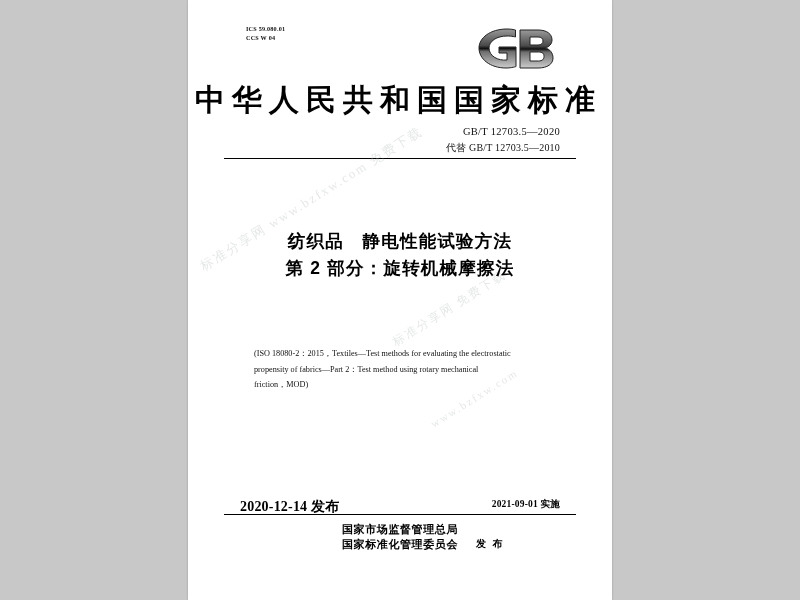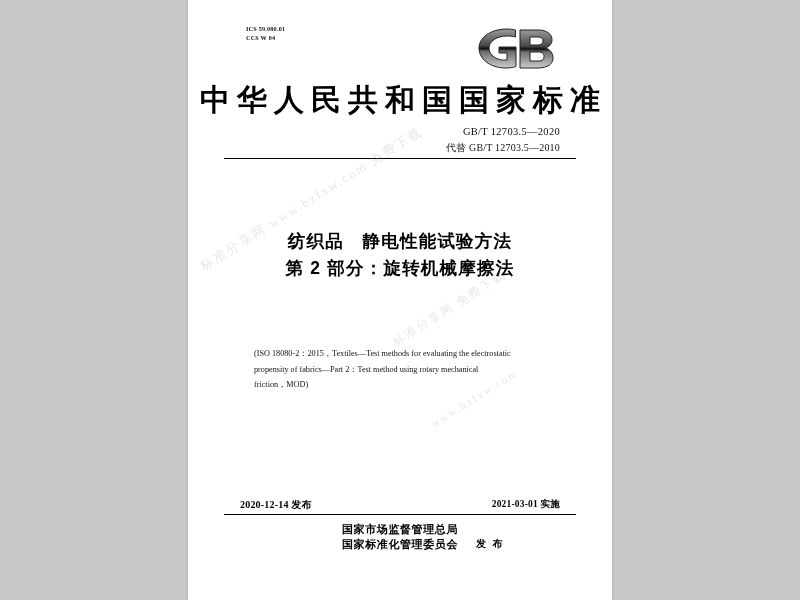--- a/index.html
+++ b/index.html
@@ -47,21 +47,21 @@
     width: 92px;
     height: 48px;
   }
 
   
   .nat-title {
     position: absolute;
     left: 0;
     right: 0;
     top: 80px;
-    text-align: center;
+    text-align: left;
     font-family: "Liberation Serif", serif;
     font-size: 30px;
     font-weight: 700;
     letter-spacing: 7px;
     color: #000;
     padding-left: 7px;
   }
 
   .std-no {
     position: absolute;
@@ -133,21 +133,21 @@
     left: 52px;
     right: 52px;
     top: 498px;
     height: 14px;
   }
   .date-left {
     position: absolute;
     left: 0;
     top: 0;
     font-family: "Liberation Serif", serif;
-    font-size: 10px;
+    font-size: 14px;
     font-weight: 700;
     color: #000;
     letter-spacing: 0.2px;
   }
   .date-right {
     position: absolute;
     right: 0;
     top: 0;
     font-family: "Liberation Serif", serif;
     font-size: 9.5px;
@@ -252,21 +252,21 @@
 
 
     <div class="iso-note">
       <div>(ISO 18080-2：2015，Textiles—Test methods for evaluating the electrostatic</div>
       <div>propensity of fabrics—Part 2：Test method using rotary mechanical</div>
       <div>friction，MOD)</div>
     </div>
 
     <div class="dates">
       <span class="date-left">2020-12-14 发布</span>
-      <span class="date-right">2021-03-01 实施</span>
+      <span class="date-right">2021-09-01 实施</span>
     </div>
     <div class="rule-bottom"></div>
 
     <div class="issuer">
       <span class="issuer-wrap">
         <span>国家市场监督管理总局</span><br>
         <span>国家标准化管理委员会</span>
         <span class="issue-word">发 布</span>
       </span>
     </div>

